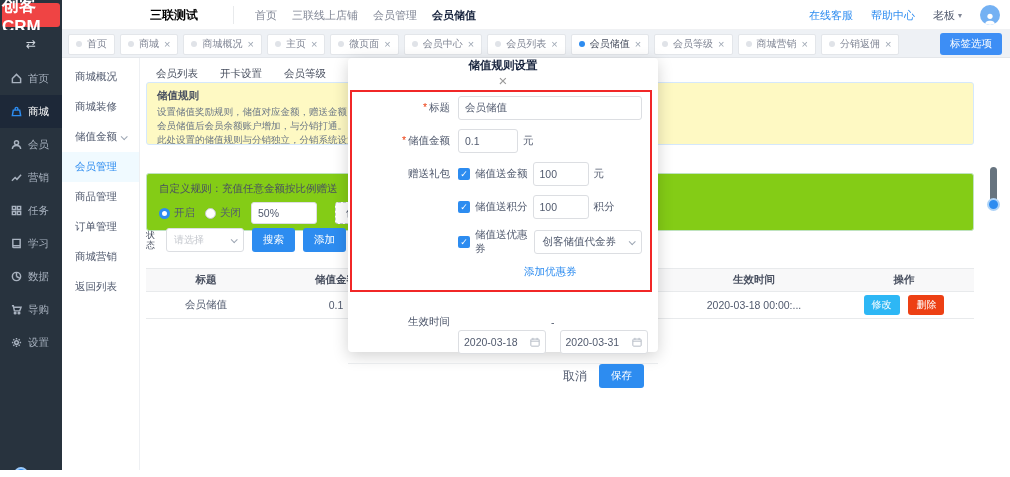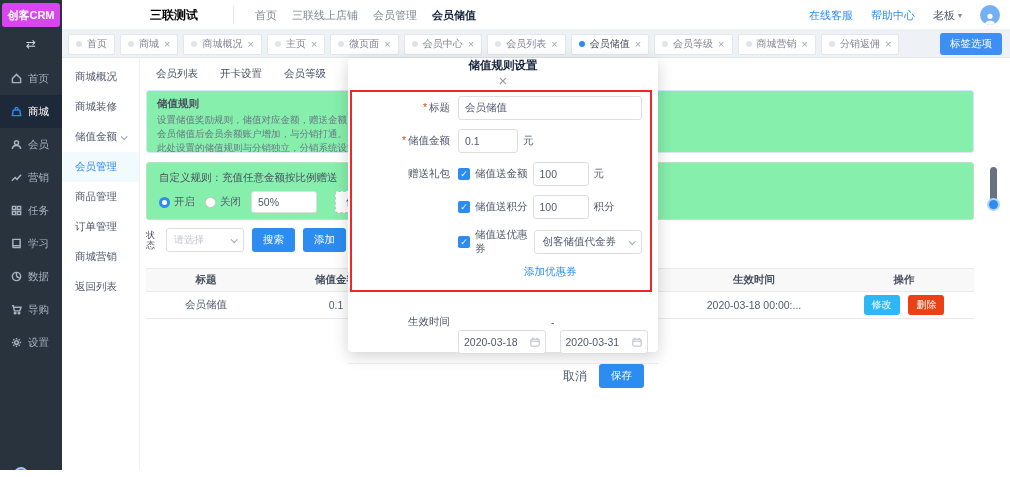--- a/index.html
+++ b/index.html
@@ -4,22 +4,22 @@
 <style>
   * { box-sizing: border-box; margin: 0; padding: 0; }
   html,body { width:1010px; height:477px; background:#fff; overflow:hidden;
     font-family:"Liberation Sans","DejaVu Sans",sans-serif; color:#515a6e; }
   .app { position:absolute; left:0; top:0; width:1010px; height:470px; overflow:hidden; background:#fff; }
 
   
   .topbar { position:absolute; left:0; top:0; width:1010px; height:30px; background:#fff;
     border-bottom:1px solid #f0f1f3; z-index:3; }
   .logo-wrap { position:absolute; left:0; top:0; width:62px; height:30px; background:#28333e; }
-  .logo { position:absolute; left:2px; top:3px; width:58px; height:24px; background:#d946ef; color:#fff;
-    font-size:11px; font-weight:bold; border-radius:3px; display:flex; align-items:center; justify-content:center; }
+  .logo { position:absolute; left:2px; top:3px; width:58px; height:24px; background:#ef4444; color:#fff;
+    font-size:17px; font-weight:bold; border-radius:3px; display:flex; align-items:center; justify-content:center; }
   .workspace { position:absolute; left:150px; top:0; width:80px; height:30px; line-height:30px;
     text-align:left; font-size:12px; font-weight:bold; color:#000000; }
   .vdiv { position:absolute; left:233px; top:6px; width:1px; height:18px; background:#e8eaec; }
   .breadcrumb { position:absolute; left:255px; top:0; height:30px; display:flex; gap:15px; align-items:center;
     font-size:11px; color:#808695; }
   .breadcrumb .bc-last { color:#17233d; font-weight:bold; }
   .top-right { position:absolute; right:10px; top:0; height:30px; display:flex; gap:18px; align-items:center; font-size:11px; }
   .tr-link { color:#2d8cf0; }
   .user-menu { color:#515a6e; display:flex; align-items:center; gap:3px; }
   .caret { font-size:8px; color:#808695; }
@@ -55,25 +55,25 @@
   .subsidebar { position:absolute; left:62px; top:58px; width:78px; height:412px; background:#fff;
     border-right:1px solid #eef0f3; padding-top:4px; z-index:2; }
   .sub-item { height:30px; display:flex; align-items:center; gap:4px; padding-left:13px; font-size:10.5px; color:#515a6e; }
   .sub-item.active { color:#2d8cf0; background:#f0faff; }
   .chev { display:inline-block; width:5px; height:5px; border-right:1.2px solid #9ea7b4;
     border-bottom:1.2px solid #9ea7b4; transform:rotate(45deg) translateY(-1px); }
 
   
   .main { position:absolute; left:140px; top:58px; width:870px; height:412px; background:#fff; }
   .content-tabs { position:absolute; left:16px; top:9px; display:flex; gap:22px; font-size:10.5px; color:#495060; }
-  .info-box { position:absolute; left:6px; top:32px; width:828px; height:63px; background:#86efac;
+  .info-box { position:absolute; left:6px; top:24px; width:828px; height:63px; background:#fef9c3;
     border:1px solid #d5e8fc; border-radius:3px; padding:6px 10px; overflow:hidden; }
   .ib-title { font-size:10.5px; font-weight:bold; color:#495060; margin-bottom:2px; }
   .ib-line { font-size:9.5px; color:#6b7786; line-height:1.45; white-space:nowrap; }
-  .green-box { position:absolute; left:6px; top:104px; width:828px; height:58px; background:#86efac;
+  .green-box { position:absolute; left:6px; top:115px; width:828px; height:58px; background:#84cc16;
     border:1px solid #bfe3bf; border-radius:3px; padding:8px 12px; }
   .gb-title { font-size:10.5px; color:#495060; margin-bottom:6px; }
   .gb-row { display:flex; align-items:center; gap:10px; font-size:10.5px; }
   .radio { width:11px; height:11px; border-radius:50%; border:1px solid #c5c8ce; background:#fff; display:inline-block; }
   .radio.on { border:3.5px solid #2d8cf0; }
   .r-lbl { margin-left:-6px; }
   .pct-input { width:66px; height:22px; border:1px solid #dcdee2; border-radius:3px; padding:0 6px;
     font-size:10.5px; color:#515a6e; font-family:inherit; }
   .dashed-btn { border:1px dashed #c5c8ce; background:#fff; border-radius:3px; height:22px;
     padding:0 10px; font-size:10.5px; color:#515a6e; margin-left:8px; }

